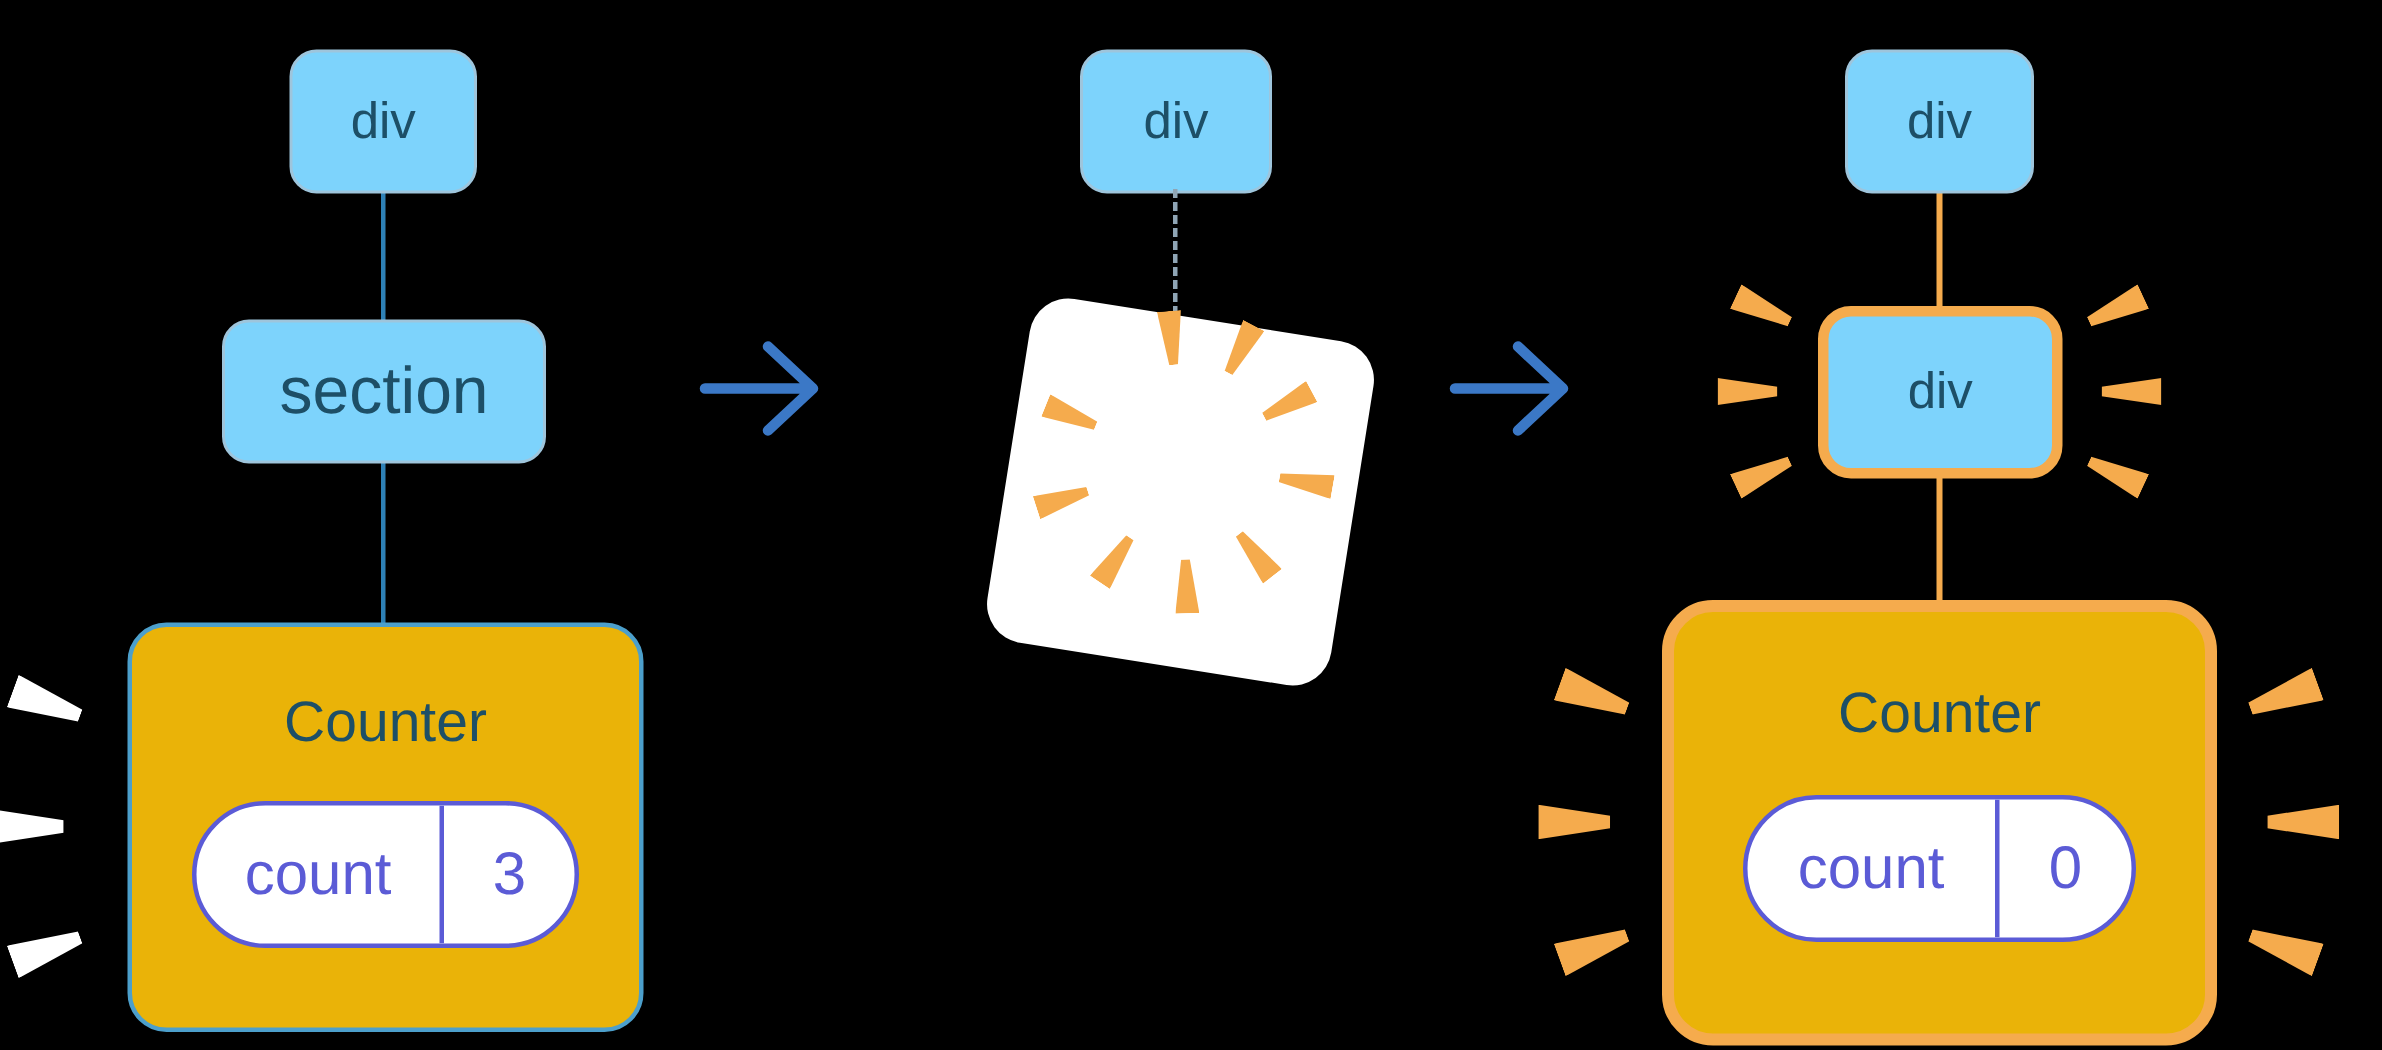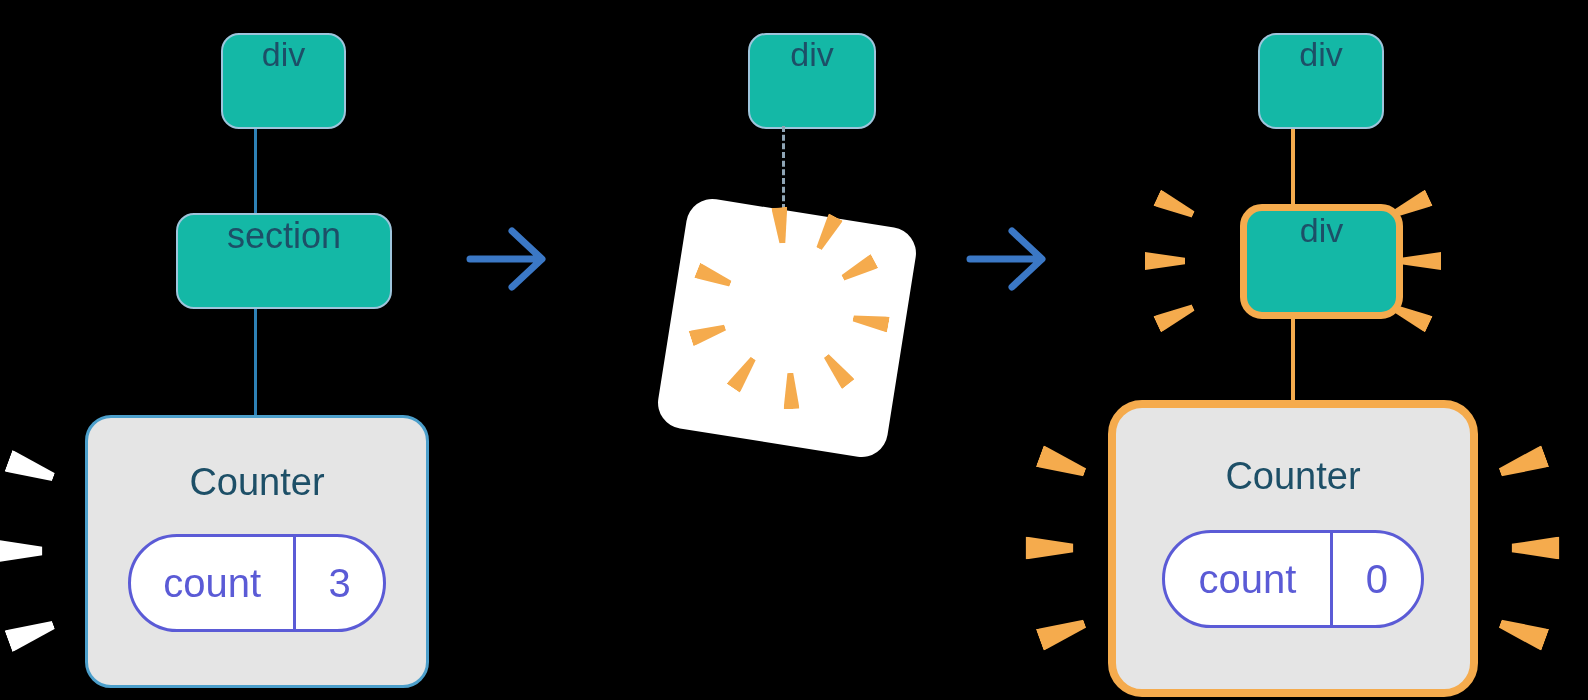--- a/index.html
+++ b/index.html
@@ -7,40 +7,40 @@
     width: 1588px; height: 700px;
     background: #000000;
     font-family: "Liberation Sans", sans-serif;
     overflow: hidden;
   }
   .canvas { position: absolute; left: 0; top: 0; width: 1588px; height: 700px; }
 
   
   .node {
     position: absolute; box-sizing: border-box;
-    background: #14b8a6;
+    background: #7dd3fc;
     border: 2px solid #9EC5DC;
     border-radius: 18px;
-    display: flex; justify-content: center;
-    font-size: 34px; color: #1D4F67; margin-left: 28px;
+    display: flex; align-items: center; justify-content: center;
+    font-size: 34px; color: #1D4F67;
   }
   .node.highlight {
     border: 7px solid #F5AB4D;
     border-radius: 22px;
   }
 
   
   .vline { position: absolute; width: 3px; background: #2E81B6; }
   .vline.orange { width: 4px; background: #F5AB4D; }
   .dashline { position: absolute; width: 0; border-left: 3px dashed #8FA5B5; }
 
   
   .counter-box {
     position: absolute; box-sizing: border-box;
-    background: #e5e5e5;
+    background: #eab308;
     display: flex; flex-direction: column; align-items: center;
   }
   .counter-box.blue {
     border: 3px solid #4C9FCB; border-radius: 26px;
     padding-top: 42px; gap: 30px;
   }
   .counter-box.orange {
     border: 8px solid #F5AB4D; border-radius: 34px;
     padding-top: 46px; gap: 32px;
   }
@@ -84,21 +84,21 @@
 <div class="canvas">
 
   <div>
     <div class="vline" style="left:254px; top:126px; height:90px;"></div>
     <div class="vline" style="left:254px; top:306px; height:112px;"></div>
 
     <div class="node" style="left:193px; top:33px; width:125px; height:96px;">
       <span>div</span>
     </div>
 
-    <div class="node" style="left:148px; top:213px; width:216px; height:96px; font-size:36px;">
+    <div class="node" style="left:148px; top:213px; width:216px; height:96px; font-size:44px;">
       <span>section</span>
     </div>
 
     <div class="counter-box blue" style="left:85px; top:415px; width:344px; height:273px;">
       <div class="counter-title">Counter</div>
       <div class="pill" style="width:258px;">
         <div class="key">count</div>
         <div class="val">3</div>
       </div>
     </div>

